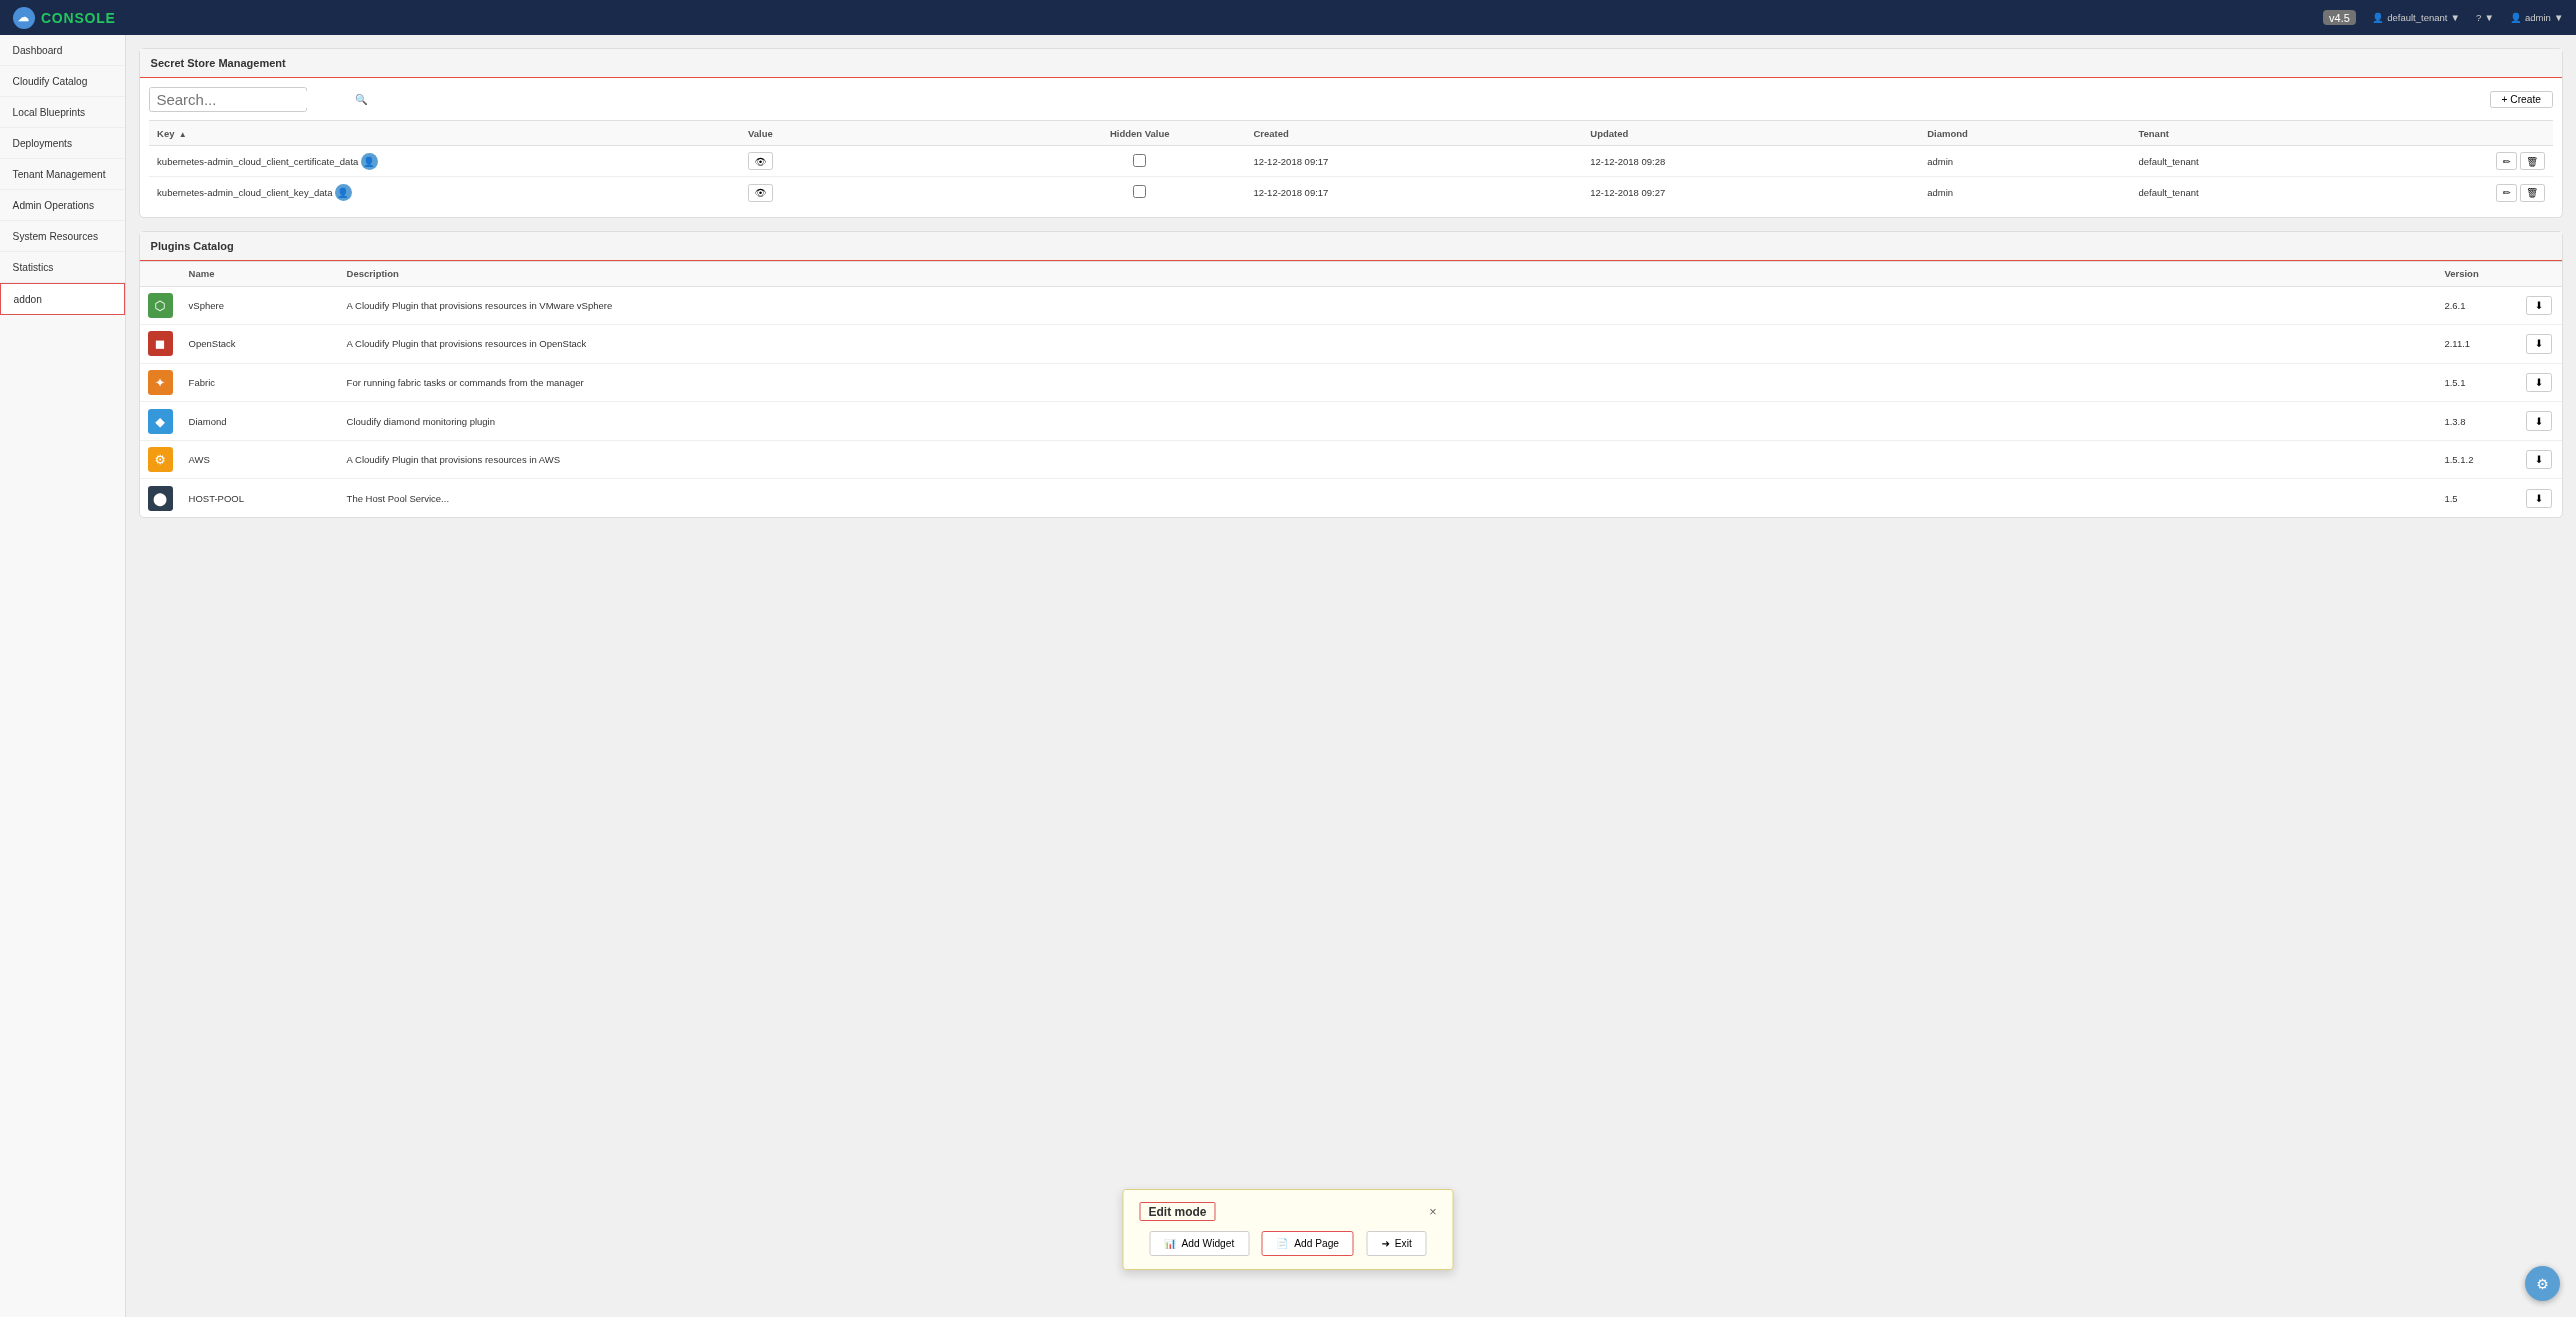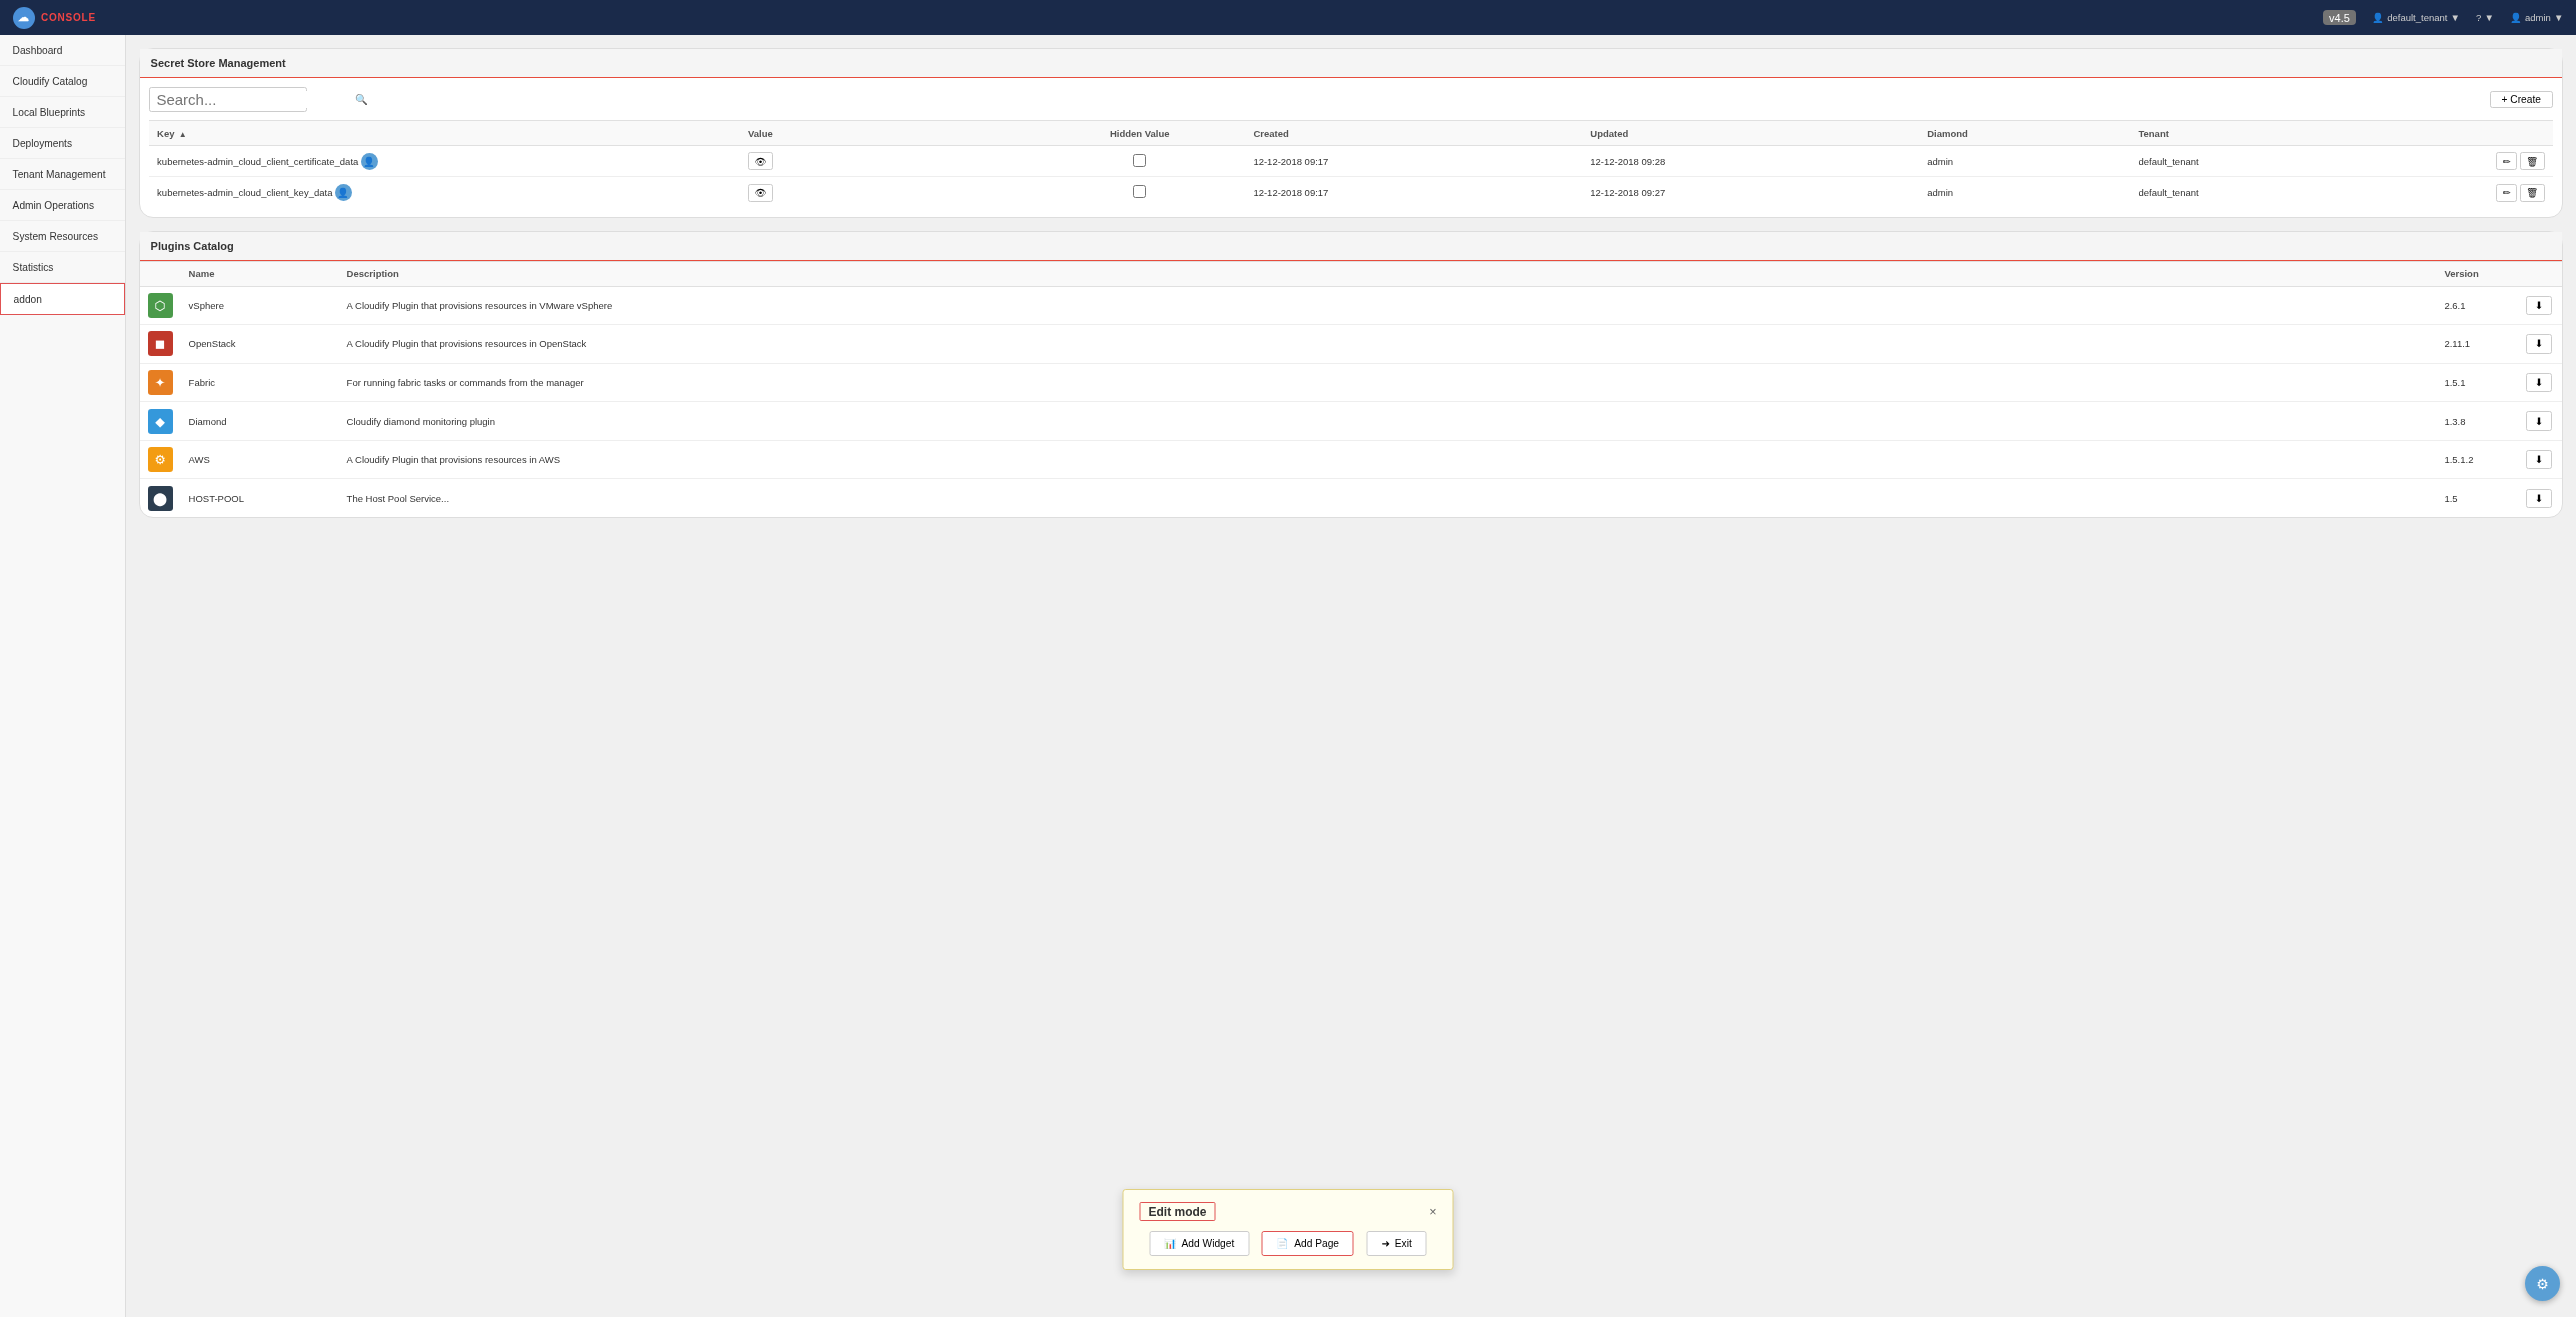--- a/index.html
+++ b/index.html
@@ -22,21 +22,21 @@
       gap: 6.3px;
     }
     .logo-icon {
       width: 22px; height: 22px;
       background: #4a90d9;
       border-radius: 50%;
       display: flex; align-items: center; justify-content: center;
       font-size: 11px; color: white; font-weight: bold;
     }
     .logo-text {
-      font-size: 10px; font-weight: bold; color: #ef4444; letter-spacing: 0.8px;
+      font-size: 14px; font-weight: bold; color: #22c55e; letter-spacing: 0.8px;
     }
     .top-nav-right {
       display: flex; align-items: center; gap: 16px; font-size: 9.5px;
     }
     .version-badge {
       background: #737373; color: white; border-radius: 4px; padding: 1.6px 6.3px; font-size: 11px;
     }
     .nav-item { color: #ccc; cursor: pointer; display: flex; align-items: center; gap: 3.2px; }
 
     
@@ -87,21 +87,21 @@
       font-weight: bold;
       color: #333;
       margin-bottom: 1.6px;
     }
     .page-desc { font-size: 8.7px; color: #999; margin-left: 3.2px; }
 
     
     .panel {
       background: white;
       border: 0.8px solid #ddd;
-      border-radius: 14px;
+      border-radius: 5px;
       margin-bottom: 12.6px;
     }
     .panel-header {
       background: #f5f5f5;
       padding: 8px 11px;
       border-bottom: 1.6px solid #e74c3c;
       font-size: 11px;
       font-weight: 600;
       color: #333;
     }

